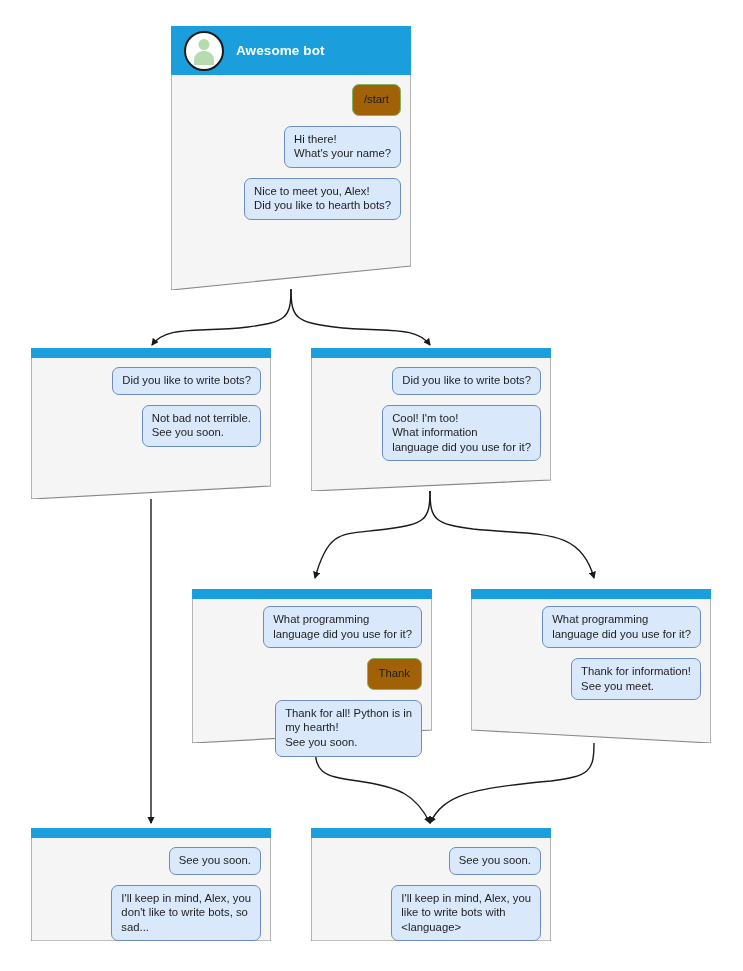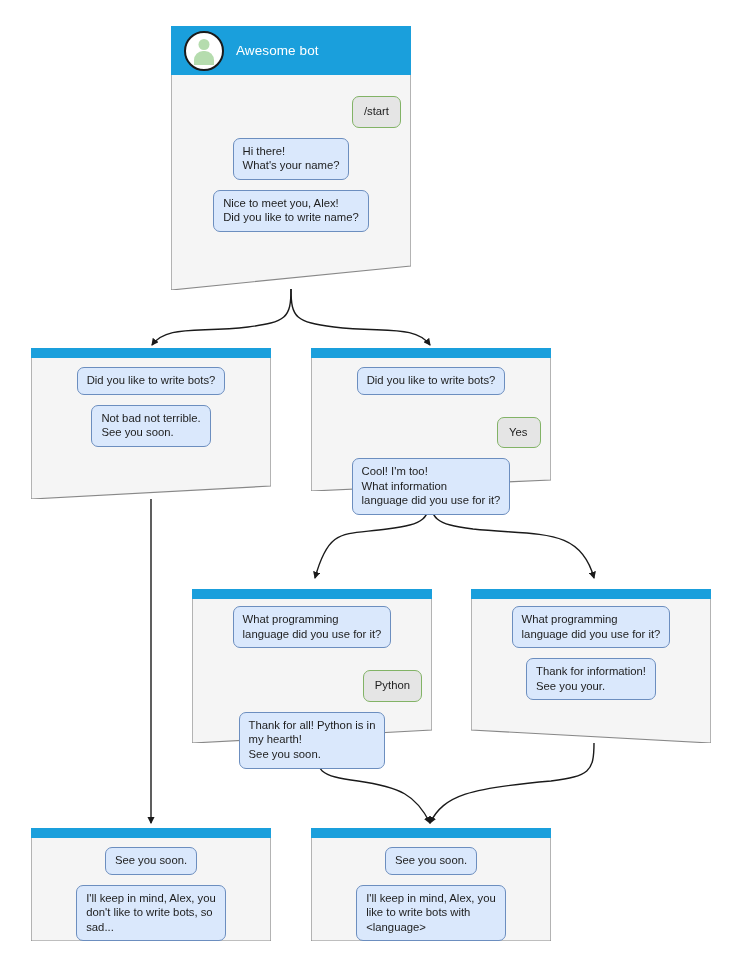--- a/index.html
+++ b/index.html
@@ -74,21 +74,21 @@
     top: 18px;
     transform: translateX(-50%);
     width: 20px;
     height: 14px;
     border-radius: 9px 9px 0 0;
     background: #b5dcae;
   }
   .bot-title {
     color: #ffffff;
     font-size: 13.5px;
-    font-weight: normal;
+    font-weight: bold;
     margin-left: 12px;
     letter-spacing: 0.1px;
   }
   
   .hdr-thin {
     position: absolute;
     left: 0; top: 0;
     width: 100%;
     height: 10px;
     background: #1a9fdc;
@@ -101,43 +101,42 @@
     width: 100%;
     box-sizing: border-box;
     padding: 9px 10px 0 10px;
     z-index: 2;
   }
   .row {
     display: flex;
     width: 100%;
     margin-bottom: 10px;
   }
-  .row.left  { justify-content: center; }
+  .row.left  { justify-content: flex-end; }
   .row.right { justify-content: flex-end; padding-right: 26px; }
   .bubble {
     border-radius: 7px;
     padding: 5px 9px 6px 9px;
     font-size: 11.3px;
     line-height: 14.6px;
     color: #1d1d1d;
     white-space: pre-line;
     max-width: 172px;
     box-sizing: border-box;
   }
   .bubble.bot {
     background: #dae8fc;
     border: 1px solid #6c8ebf;
   }
   .bubble.user {
-    background: #e5e5e5;
+    background: #a16207;
     border: 1px solid #82b366;
     min-width: 44px;
     text-align: left;
     padding: 7px 11px 8px 11px;
-    margin-top: 12px;
   }
 </style>
 </head>
 <body>
 
 <div id="canvas">
 
   <svg class="edges" viewBox="0 0 743 971">
     <defs>
       <marker id="arrow" viewBox="0 0 10 10" refX="8.5" refY="5" markerWidth="5.2" markerHeight="5.2" orient="auto-start-reverse">
@@ -172,21 +171,21 @@
     <div class="chat" style="top:49px;">
       <div class="row right">
         <div class="bubble user">/start</div>
       </div>
       <div class="row left">
         <div class="bubble bot">Hi there!
 What's your name?</div>
       </div>
       <div class="row left">
         <div class="bubble bot">Nice to meet you, Alex!
-Did you like to write name?</div>
+Did you like to hearth bots?</div>
       </div>
     </div>
   </div>
 
   <div class="node" style="left:31px; top:348px; width:240px; height:151px;">
     <svg class="node-shape" viewBox="0 0 240 151" preserveAspectRatio="none">
       <polygon points="0,0 240,0 240,138 0,151" fill="#f5f5f5" stroke="#888888" stroke-width="1.2"></polygon>
     </svg>
     <div class="hdr-thin"></div>
     <div class="chat" style="top:10px;">
@@ -202,43 +201,40 @@
 
   <div class="node" style="left:311px; top:348px; width:240px; height:143px;">
     <svg class="node-shape" viewBox="0 0 240 143" preserveAspectRatio="none">
       <polygon points="0,0 240,0 240,132 0,143" fill="#f5f5f5" stroke="#888888" stroke-width="1.2"></polygon>
     </svg>
     <div class="hdr-thin"></div>
     <div class="chat" style="top:10px;">
       <div class="row left">
         <div class="bubble bot">Did you like to write bots?</div>
       </div>
-      <div class="row right">
-        <div class="bubble user">Yes</div>
-      </div>
       <div class="row left">
         <div class="bubble bot">Cool! I'm too!
 What information
 language did you use for it?</div>
       </div>
     </div>
   </div>
 
   <div class="node" style="left:192px; top:589px; width:240px; height:154px;">
     <svg class="node-shape" viewBox="0 0 240 154" preserveAspectRatio="none">
       <polygon points="0,0 240,0 240,141 0,154" fill="#f5f5f5" stroke="#888888" stroke-width="1.2"></polygon>
     </svg>
     <div class="hdr-thin"></div>
     <div class="chat" style="top:8px;">
       <div class="row left">
         <div class="bubble bot">What programming
 language did you use for it?</div>
       </div>
       <div class="row right">
-        <div class="bubble user">Python</div>
+        <div class="bubble user">Thank</div>
       </div>
       <div class="row left">
         <div class="bubble bot">Thank for all! Python is in
 my hearth!
 See you soon.</div>
       </div>
     </div>
   </div>
 
   <div class="node" style="left:471px; top:589px; width:240px; height:154px;">
@@ -246,21 +242,21 @@
       <polygon points="0,0 240,0 240,154 0,141" fill="#f5f5f5" stroke="#888888" stroke-width="1.2"></polygon>
     </svg>
     <div class="hdr-thin"></div>
     <div class="chat" style="top:8px;">
       <div class="row left">
         <div class="bubble bot">What programming
 language did you use for it?</div>
       </div>
       <div class="row left">
         <div class="bubble bot">Thank for information!
-See you your.</div>
+See you meet.</div>
       </div>
     </div>
   </div>
 
   <div class="node" style="left:31px; top:828px; width:240px; height:113px;">
     <svg class="node-shape" viewBox="0 0 240 113" preserveAspectRatio="none">
       <polygon points="0,0 240,0 240,113 0,113" fill="#f5f5f5" stroke="#888888" stroke-width="1.2"></polygon>
     </svg>
     <div class="hdr-thin"></div>
     <div class="chat" style="top:10px;">

